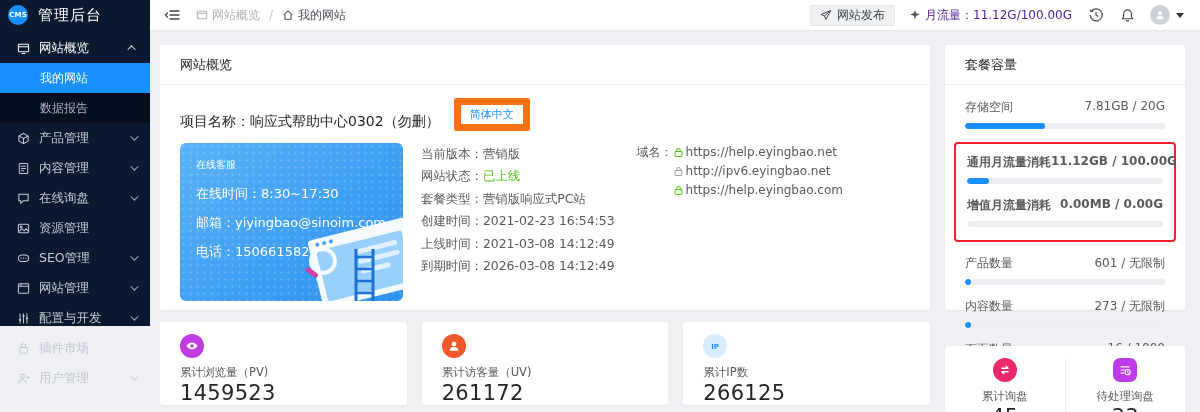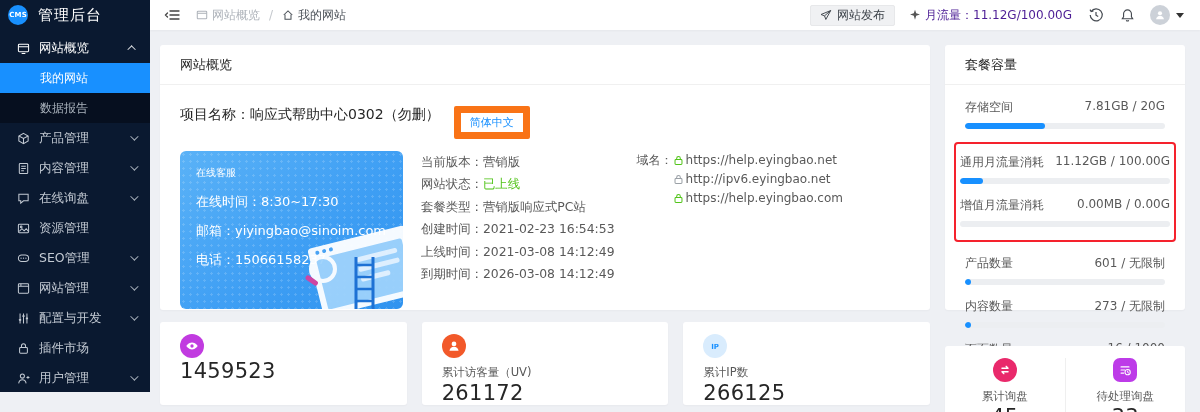--- a/index.html
+++ b/index.html
@@ -1,21 +1,21 @@
 <!DOCTYPE html>
 <html><head>
 <meta charset="utf-8">
 <style>
   * { margin:0; padding:0; box-sizing:border-box; }
   html,body { width:1200px; height:412px; overflow:hidden; }
   body { font-family:"DejaVu Sans","Liberation Sans",sans-serif; background:#eef0f4; position:relative; font-size:12px; color:#333; }
   .screen { position:absolute; inset:0; display:flex; }
 
   
-  .sidebar { width:150px; height:392px; background:#0a1930; flex-shrink:0; color:#c3cad3; position:relative; z-index:3; }
+  .sidebar { width:150px; height:326px; background:#0a1930; flex-shrink:0; color:#c3cad3; position:relative; z-index:3; }
   .logo-row { height:30px; display:flex; align-items:center; padding-left:8px; background:#0a1930; }
   .logo-circle { width:20px; height:20px; border-radius:50%; background:#1890ff; color:#fff; font-size:7px; font-weight:bold; display:flex; align-items:center; justify-content:center; letter-spacing:.2px; }
   .logo-title { color:#fff; font-size:15px; margin-left:10px; letter-spacing:1px; }
   .nav { padding-top:3px; }
   .menu-item { height:30px; display:flex; align-items:center; padding:0 14px 0 16px; cursor:pointer; font-size:12.5px; position:relative; }
   .menu-item .mi-icon { width:14px; height:14px; margin-right:9px; display:flex; align-items:center; justify-content:center; flex-shrink:0; }
   .menu-item .mi-icon svg { width:13px; height:13px; }
   .menu-item .mi-label { flex:1; white-space:nowrap; overflow:hidden; }
   .menu-item.section-active { color:#fff; }
   .chev { width:6px; height:6px; border-right:1.3px solid currentColor; border-bottom:1.3px solid currentColor; opacity:.85; flex-shrink:0; }
@@ -41,21 +41,21 @@
   .avatar { width:20px; height:20px; border-radius:50%; background:#ccd1d8; display:flex; align-items:center; justify-content:center; }
   .caret-down { width:0; height:0; border-left:4px solid transparent; border-right:4px solid transparent; border-top:5px solid #333; margin-left:6px; }
 
   
   .content { flex:1; padding:15px 15px 0 10px; min-width:0; }
   .row-top { display:flex; gap:15px; }
   .card { background:#fff; border-radius:3px; box-shadow:0 1px 2px rgba(0,0,0,.03); }
   .card-header { padding:11px 20px 10px; font-size:13px; color:#262626; border-bottom:1px solid #f0f0f0; }
   .overview-card { width:770px; height:265px; flex-shrink:0; }
   .ov-body { padding:13px 20px 0; }
-  .project-row { display:flex; align-items:flex-start; margin-bottom:12px;margin-top:8px; }
+  .project-row { display:flex; align-items:flex-end; margin-bottom:12px; }
   .project-title { font-size:14px; color:#262626; }
   .lang-badge { margin-left:14px; border:7px solid #f97316; color:#1890ff; font-size:11px; padding:2px 9px; border-radius:2px; background:#fff; cursor:pointer; }
 
   .info-row { display:flex; }
   .service-card { width:223px; height:158px; border-radius:6px; flex-shrink:0; position:relative; overflow:hidden; color:#fff; padding:15px 16px;
     background:linear-gradient(140deg,#5ab2f7 0%,#3f9ff4 55%,#2f93ef 100%);
   }
   .service-card::before { content:""; position:absolute; inset:0;
     background-image:radial-gradient(rgba(255,255,255,.16) 1px, transparent 1.2px);
     background-size:7px 7px; }
@@ -74,21 +74,21 @@
   .lock.secure { color:#52c41a; }
   .lock.insecure { color:#9aa0a6; }
 
   
   .capacity-card { flex:1; height:265px; min-width:0; }
   .cap-body { padding:14px 20px 0; }
   .cap-row { margin-bottom:13px; }
   .cap-line { display:flex; justify-content:space-between; font-size:12px; color:#595959; white-space:nowrap; }
   .cap-bar { height:6px; background:#eceef1; border-radius:3px; margin-top:7px; overflow:hidden; }
   .cap-fill { height:100%; background:#1890ff; border-radius:3px; }
-  .red-box { border:2px solid #f5222d; border-radius:4px; margin:0 -11px 13px; padding:10px 4px 0; }
+  .red-box { border:2px solid #f5222d; border-radius:4px; margin:0 -11px 13px; padding:10px 11px 0;font-weight:bold; }
 
   
   .row-bottom { display:flex; gap:15px; margin-top:12px; }
   .stats-left { width:770px; display:flex; gap:15px; flex-shrink:0; }
   .stat-card { flex:1; height:83px; padding:12px 20px 0; }
   .stat-icon { width:24px; height:24px; border-radius:50%; display:flex; align-items:center; justify-content:center; }
   .stat-icon.square { border-radius:7px; }
   .stat-icon svg { width:14px; height:14px; }
   .stat-label { font-size:11.5px; color:#595959; margin-top:7px; white-space:nowrap; }
   .stat-value { font-size:21px; color:#262626; margin-top:1px; letter-spacing:.3px; }
@@ -439,20 +439,21 @@
       <div class="row-bottom">
         <div class="stats-left">
 
           <section class="card stat-card">
             <div class="stat-icon" style="background-color: rgb(193, 59, 224);">
               <svg viewBox="0 0 16 16">
                   <path d="M1.5 8s2.6-3.9 6.5-3.9S14.5 8 14.5 8 11.9 11.9 8 11.9 1.5 8 1.5 8z" fill="#fff"></path>
                   <circle cx="8" cy="8" r="1.9" fill="#c13be0"></circle>
                 </svg>
             </div>
+            <div class="stat-label">累计浏览量（PV)</div>
             <div class="stat-value">1459523</div>
           </section>
 
           <section class="card stat-card">
             <div class="stat-icon" style="background-color: rgb(242, 89, 42);">
               <svg viewBox="0 0 16 16" fill="#fff">
                   <circle cx="8" cy="5.6" r="2.7"></circle>
                   <path d="M2.8 13.3c.5-3 2.6-4.5 5.2-4.5s4.7 1.5 5.2 4.5z"></path>
                 </svg>
             </div>

